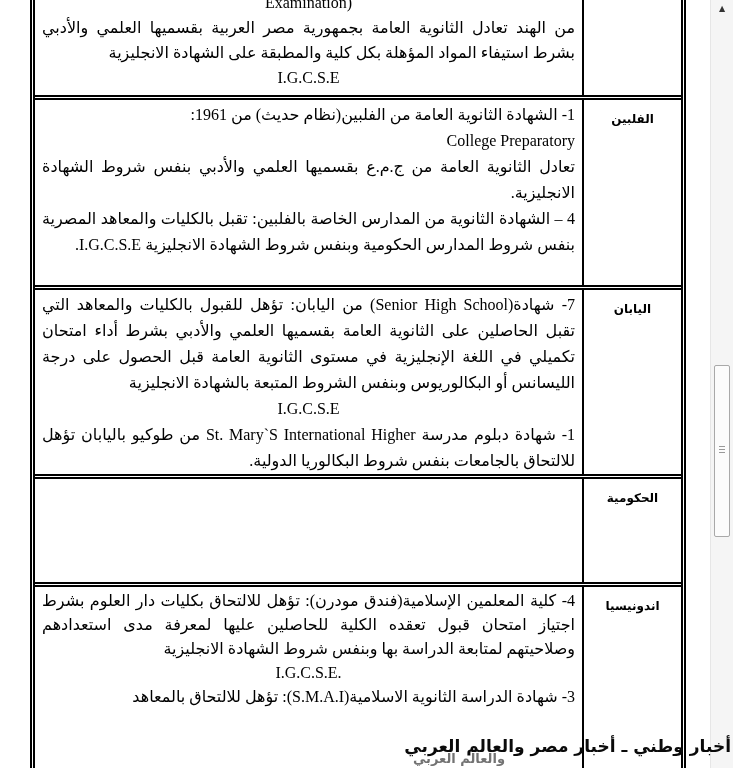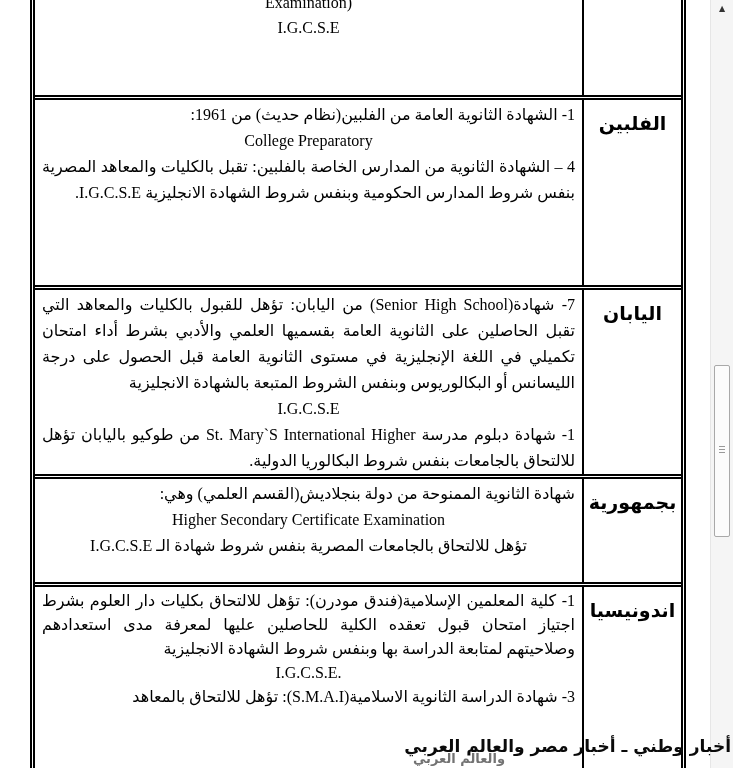--- a/index.html
+++ b/index.html
@@ -11,27 +11,27 @@
   
   .tbl {
     position:absolute; left:30px; top:-12px; width:656px;
     border-left:5px double #000; border-right:5px double #000;
     background:#fff;
   }
   .row { display:flex; direction:rtl; border-bottom:5px double #000; }
   .country-cell {
     width:99px; flex:0 0 99px; border-left:2px solid #000;
     padding-top:12px; text-align:center;
-    font-weight:bold; font-size:19px; direction:rtl;
+    font-weight:bold; font-size:12px; direction:rtl;
   }
   .content-cell { flex:1 1 auto; padding:2px 7px 0 7px; direction:rtl; overflow:hidden; }
   .para { font-size:16px; line-height:26px; text-align:justify; direction:rtl; }
   .para.center { text-align:center; }
   .para.center-ltr { direction:ltr; text-align:center; }
-  .para.left-ltr { direction:ltr; text-align:center; }
+  .para.left-ltr { direction:ltr; text-align:right; }
   .b { font-weight:normal; }
   .tbl .row:nth-child(1) .para { line-height:25px; }
   .tbl .row:nth-child(5) .para { line-height:24px; }
   
   .scrollbar {
     position:absolute; top:0; right:0; width:23px; height:768px;
     background:#f5f5f5; border-left:1px solid #e6e6e6;
   }
   .scroll-up {
     position:absolute; top:2px; left:0; width:100%; height:14px;
@@ -63,51 +63,48 @@
 </head>
 <body>
 
 <div class="page">
 
   <div class="tbl">
       <div class="row" style="min-height: 112px;">
         <div class="country-cell"></div>
         <div class="content-cell">
           <div class="para center-ltr"><span>Examination)</span></div>
+          <div class="para justify"><span>من الهند تعادل الثانوية العامة بجمهورية مصر العربية بقسميها العلمي والأدبي بشرط استيفاء المواد المؤهلة بكل كلية والمطبقة على الشهادة الانجليزية</span></div>
           <div class="para center-ltr"><span>I.G.C.S.E</span></div>
         </div>
       </div>
       <div class="row" style="min-height: 190px;">
         <div class="country-cell">الفلبين</div>
         <div class="content-cell">
           <div class="para justify"><span class="b">1- الشهادة الثانوية العامة من الفلبين(نظام حديث) من 1961:</span></div>
           <div class="para left-ltr"><span>College Preparatory</span></div>
+          <div class="para justify"><span>تعادل الثانوية العامة من ج.م.ع بقسميها العلمي والأدبي بنفس شروط الشهادة الانجليزية.</span></div>
           <div class="para justify"><span class="b">4 – الشهادة الثانوية من المدارس الخاصة بالفلبين:</span><span> تقبل بالكليات والمعاهد المصرية بنفس شروط المدارس الحكومية وبنفس شروط الشهادة الانجليزية I.G.C.S.E.</span></div>
         </div>
       </div>
       <div class="row" style="min-height: 189px;">
         <div class="country-cell">اليابان</div>
         <div class="content-cell">
           <div class="para justify"><span class="b">7- شهادة(Senior High School) من اليابان:</span><span> تؤهل للقبول بالكليات والمعاهد التي تقبل الحاصلين على الثانوية العامة بقسميها العلمي والأدبي بشرط أداء امتحان تكميلي في اللغة الإنجليزية في مستوى الثانوية العامة قبل الحصول على درجة الليسانس أو البكالوريوس وبنفس الشروط المتبعة بالشهادة الانجليزية</span></div>
           <div class="para center-ltr"><span>I.G.C.S.E</span></div>
           <div class="para justify"><span class="b">1- شهادة دبلوم مدرسة </span><span>St. Mary`S International Higher</span><span> من طوكيو باليابان تؤهل للالتحاق بالجامعات بنفس شروط البكالوريا الدولية.</span></div>
         </div>
       </div>
       <div class="row" style="min-height: 108px;">
-        <div class="country-cell">بجمهورية</div>
-        <div class="content-cell">
-          <div class="para justify"><span class="b">شهادة الثانوية الممنوحة من دولة بنجلاديش(القسم العلمي) وهي:</span></div>
-          <div class="para left-ltr"><span>Higher Secondary Certificate Examination</span></div>
-          <div class="para center"><span>تؤهل للالتحاق بالجامعات المصرية بنفس شروط شهادة الـ I.G.C.S.E</span></div>
-        </div>
+        <div class="country-cell">الحكومية</div>
       </div>
       <div class="row" style="min-height: 280px;">
         <div class="country-cell">اندونيسيا</div>
         <div class="content-cell">
-          <div class="para justify"><span class="b">1- كلية المعلمين الإسلامية(فندق مودرن):</span><span> تؤهل للالتحاق بكليات دار العلوم  بشرط اجتياز امتحان قبول تعقده الكلية للحاصلين عليها لمعرفة مدى استعدادهم وصلاحيتهم لمتابعة الدراسة  بها وبنفس شروط الشهادة الانجليزية</span></div>
+          <div class="para justify"><span class="b">4- كلية المعلمين الإسلامية(فندق مودرن):</span><span> تؤهل للالتحاق بكليات دار العلوم  بشرط اجتياز امتحان قبول تعقده الكلية للحاصلين عليها لمعرفة مدى استعدادهم وصلاحيتهم لمتابعة الدراسة  بها وبنفس شروط الشهادة الانجليزية</span></div>
           <div class="para center-ltr"><span>I.G.C.S.E.</span></div>
           <div class="para justify"><span class="b">3- شهادة الدراسة الثانوية الاسلامية(S.M.A.I)</span><span>: تؤهل للالتحاق بالمعاهد</span></div>
         </div>
       </div>
     </div>
 
   <div class="scrollbar">
     <div class="scroll-up">▲</div>
     <div class="scroll-thumb">
       <div class="thumb-grip"></div>

